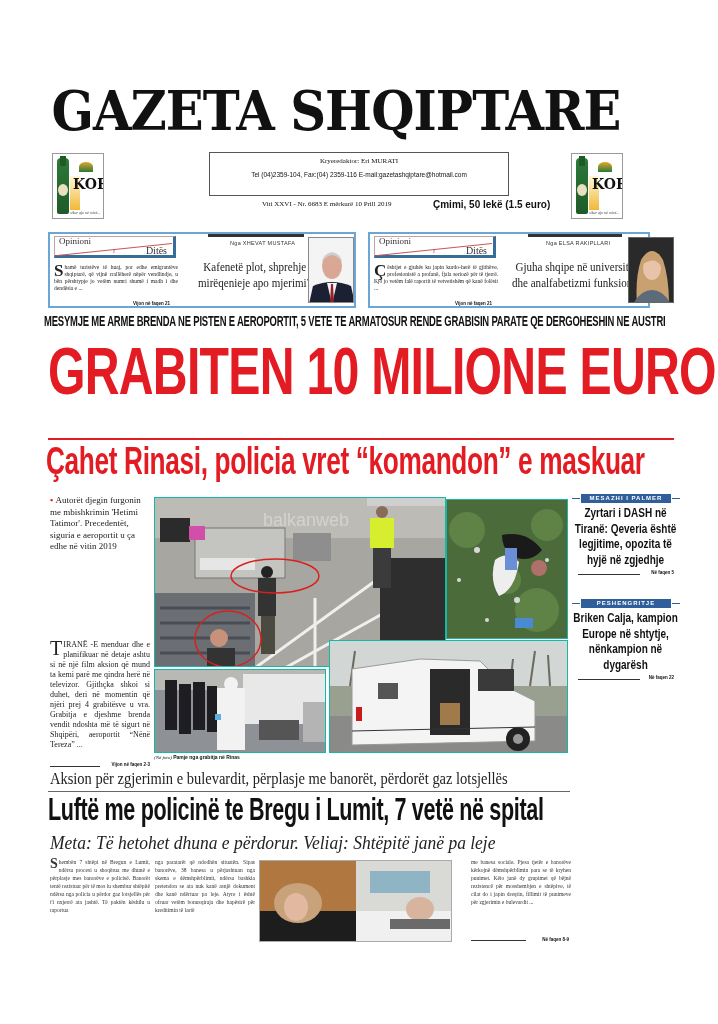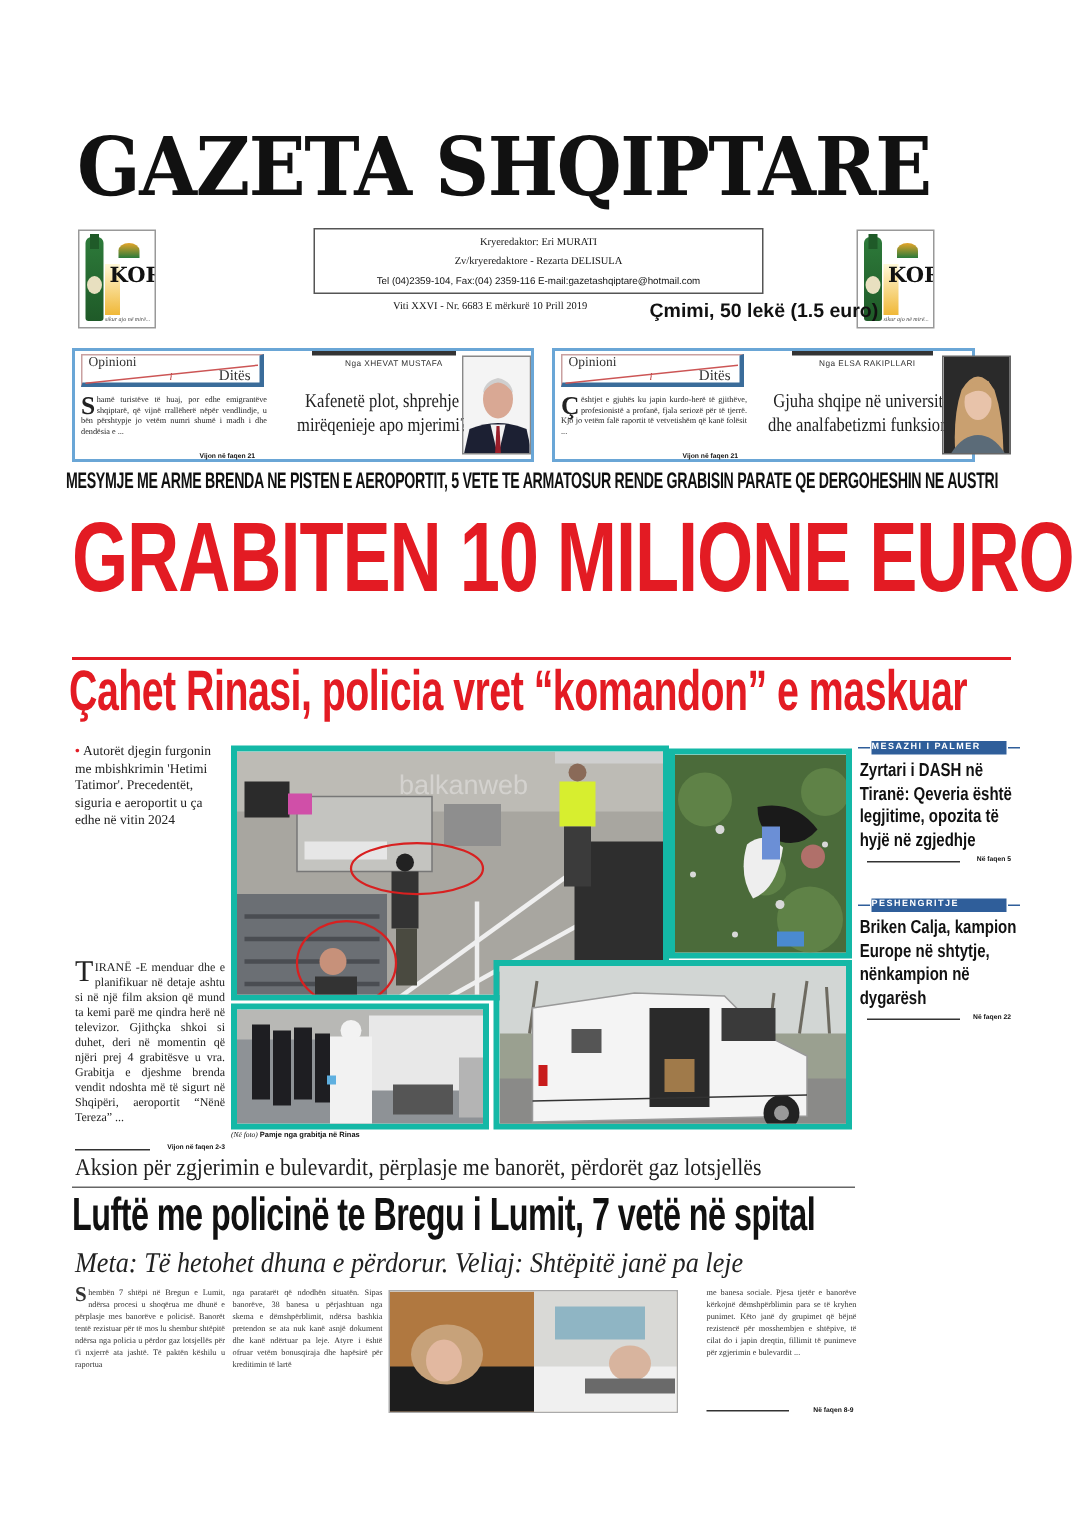--- a/index.html
+++ b/index.html
@@ -19,21 +19,21 @@
   .ad .brand { position: absolute; left: 20px; top: 22px; width: 32px; font-family: "DejaVu Serif", serif; font-weight: bold; font-size: 14px; color: #111; }
   .ad .crest { position: absolute; left: 26px; top: 8px; width: 14px; height: 10px; border-radius: 50% 50% 0 0; background: linear-gradient(#e5a52a, #2a7a3a); }
   .ad .slogan { position: absolute; left: 17px; top: 56px; font-size: 4px; color: #444; font-style: italic; }
 
   .editors { left: 209px; top: 152px; width: 300px; height: 44px; border: 1px solid #555;
     text-align: center; font-size: 7px; line-height: 13px; padding-top: 2px; }
   .editors div { white-space: nowrap; }
   .editors .contacts { font-family: "Liberation Sans", sans-serif; font-size: 6.5px; }
 
   .issue { left: 262px; top: 200px; font-size: 7px; white-space: nowrap; }
-  .price { left: 433px; top: 199px; font-family: "Liberation Sans", sans-serif; font-weight: bold; font-size: 13px; white-space: nowrap; }
+  .price { left: 433px; top: 199px; font-family: "Liberation Sans", sans-serif; font-weight: bold; font-size: 10px; white-space: nowrap; }
 
   .opbox { top: 232px; height: 76px; border: 2px solid #6aa6d6; background: #fff; }
   .opbox .opbadge { position: absolute; left: 4px; top: 2px; width: 122px; height: 22px; border: 1px solid #c9a0a0; border-right: 3px solid #3a6c9a; border-bottom: 3px solid #3a6c9a; background: #fff; }
   .opbadge .op1 { position: absolute; left: 4px; top: -1px; font-size: 9px; color: #333; }
   .opbadge .op2 { position: absolute; right: 6px; top: 8px; font-size: 10px; color: #333; }
   .opbadge .opi { position: absolute; left: 58px; top: 10px; font-size: 7px; color: #b33; font-style: italic; }
   .opbadge .line { position: absolute; left: 2px; top: 12px; width: 115px; height: 1px; background: #c55; transform: skewY(-6deg); }
   .opbox .optext { position: absolute; left: 4px; top: 30px; width: 124px; font-size: 5.5px; line-height: 7px; text-align: justify; color: #222; }
   .opbox .optext .drop { float: left; font-size: 17px; line-height: 14px; font-weight: bold; margin-right: 1px; }
   .opbox .opmore { position: absolute; right: 4px; bottom: 0; font-family: "Liberation Sans", sans-serif; font-size: 4.5px; font-weight: bold; }
@@ -54,26 +54,26 @@
   .bullets p { margin-bottom: 4px; }
   .bullets .dot { color: #e31b23; font-weight: bold; }
 
   .leadtext { left: 50px; top: 640px; width: 100px; font-size: 8px; line-height: 10px; text-align: justify; color: #222; }
   .leadtext .drop { float: left; font-size: 20px; line-height: 16px; margin-right: 1px; }
   .contline { left: 50px; top: 765px; width: 100px; height: 4px; }
   .contline .bar { position: absolute; left: 0; top: 1px; width: 50px; height: 1px; background: #333; }
   .contline .ref { position: absolute; right: 0; top: -3px; font-family: "Liberation Sans", sans-serif; font-size: 4.5px; font-weight: bold; }
 
   .photos { left: 154px; top: 497px; width: 414px; height: 258px; }
-  .ph { position: absolute; overflow: hidden; border: 4px solid #14b8a6; }
+  .ph { position: absolute; overflow: hidden; border: 1px solid #14b8a6; }
   .caption { left: 154px; top: 754px; font-size: 5px; white-space: nowrap; }
   .caption b { font-family: "Liberation Sans", sans-serif; }
 
   .sidebar { left: 574px; top: 494px; width: 104px; }
-  .sbox { position: relative; }
+  .sbox { position: relative; text-align: center; }
   .stag { position: relative; margin: 0 auto; width: 90px; height: 9px; background: #2f5e9a; color: #fff;
     font-family: "Liberation Sans", sans-serif; font-weight: bold; font-size: 6px; line-height: 9px; letter-spacing: 1px; }
   .stag::before, .stag::after { content: ""; position: absolute; top: 4px; width: 8px; height: 1px; background: #2f5e9a; }
   .stag::before { left: -9px; } .stag::after { right: -9px; }
   .stitle { font-family: "Liberation Sans", sans-serif; font-weight: bold; font-size: 12.5px; line-height: 15.5px; margin-top: 3px; color: #111;
     transform: scaleX(0.8); transform-origin: center top; width: 126%; margin-left: -13%; }
   .sfoot { position: relative; height: 8px; margin-top: 2px; }
   .sfoot .bar { position: absolute; left: 4px; top: 4px; width: 62px; height: 1px; background: #333; }
   .sfoot .ref { position: absolute; right: 4px; top: 0; font-family: "Liberation Sans", sans-serif; font-weight: bold; font-size: 4.5px; }
 
@@ -111,21 +111,20 @@
       <div class="lbl"></div>
     </div>
   <div class="glass"></div>
   <div class="crest"></div>
   <div class="brand">KORÇA</div>
   <div class="slogan">sikur ajo në mirë...</div>
 </div>
 
 <div class="abs editors">
   <div>Kryeredaktor: Eri MURATI</div>
-  <div>Zv/kryeredaktore - Rezarta DELISULA</div>
   <div class="contacts">Tel (04)2359-104, Fax:(04) 2359-116  E-mail:gazetashqiptare@hotmail.com</div>
 </div>
 
 <div class="abs issue">Viti XXVI - Nr. 6683  E mërkurë 10 Prill 2019</div>
 <div class="abs price">Çmimi, 50 lekë (1.5 euro)</div>
 
 <div class="abs opbox" style="left:48px; width:308px;">
   <div class="opbadge">
     <div class="line"></div>
     <span class="op1">Opinioni</span>
@@ -177,21 +176,21 @@
     </svg>
   </div>
 </div>
 
 <div class="abs kicker">MESYMJE ME ARME BRENDA NE PISTEN E AEROPORTIT, 5 VETE TE ARMATOSUR RENDE GRABISIN PARATE QE DERGOHESHIN NE AUSTRI</div>
 <div class="abs headline">GRABITEN 10 MILIONE EURO</div>
 <div class="abs redrule"></div>
 <div class="abs subhead">Çahet Rinasi, policia vret “komandon” e maskuar</div>
 
 <div class="abs bullets">
-  <p><span class="dot">• </span><span>Autorët djegin furgonin me mbishkrimin 'Hetimi Tatimor'. Precedentët, siguria e aeroportit u ça edhe në vitin 2024</span></p>
+  <p><span class="dot">• </span><span>Autorët djegin furgonin me mbishkrimin 'Hetimi Tatimor'. Precedentët, siguria e aeroportit u ça edhe në vitin 2019</span></p>
 </div>
 
 <div class="abs leadtext"><span class="drop">T</span><span>IRANË -E menduar dhe e planifikuar në detaje ashtu si në një film aksion që mund ta kemi parë me qindra herë në televizor. Gjithçka shkoi si duhet, deri në momentin që njëri prej 4 grabitësve u vra. Grabitja e djeshme brenda vendit ndoshta më të sigurt në Shqipëri, aeroportit “Nënë Tereza” ...</span></div>
 <div class="abs contline">
   <div class="bar"></div>
   <span class="ref">Vijon në faqen 2-3</span>
 </div>
 
 <div class="abs photos">
   <div class="ph" style="left:0; top:0; width:292px; height:170px;">

